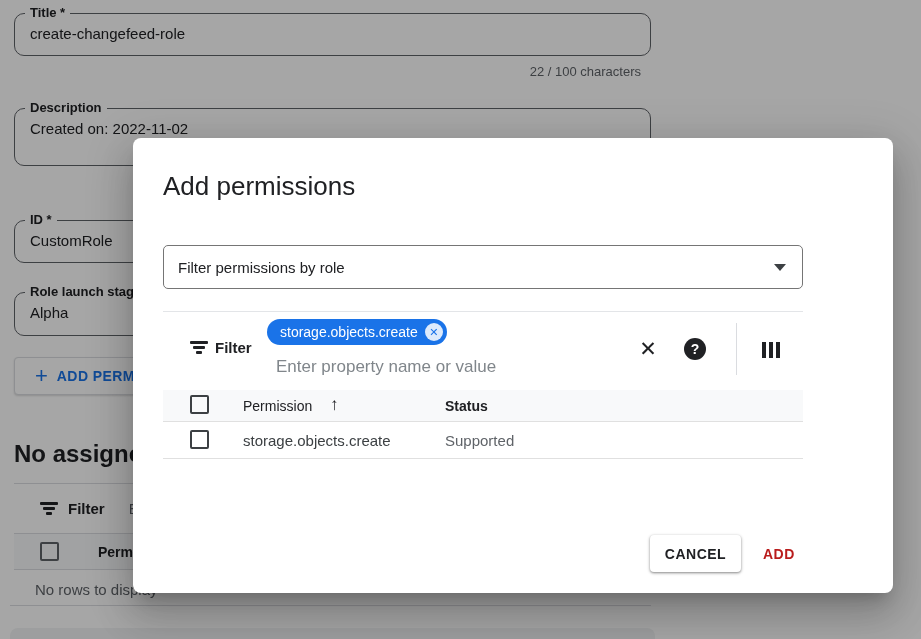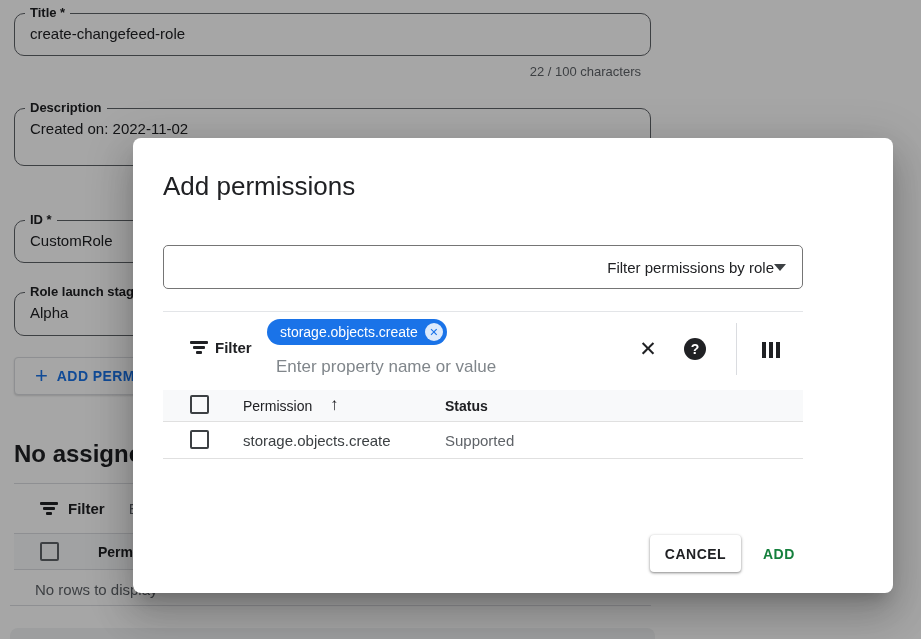--- a/index.html
+++ b/index.html
@@ -55,21 +55,21 @@
     position:absolute; left:133px; top:138px; width:760px; height:455px; z-index:20;
     background:#fff; border-radius:8px;
     box-shadow:0 11px 15px -7px rgba(0,0,0,.2), 0 24px 38px 3px rgba(0,0,0,.14), 0 9px 46px 8px rgba(0,0,0,.12);
   }
   .m-title { position:absolute; left:30px; top:33px; font-size:26px; font-weight:400; color:#202124; }
   .m-dropdown {
     position:absolute; left:30px; top:107px; width:640px; height:44px;
     border:1px solid #757575; border-radius:5px; cursor:pointer;
     display:flex; align-items:center; padding:0 16px 0 14px;
   }
-  .m-dropdown .dval { font-size:15px; color:#202124; flex:1;text-align:right; }
+  .m-dropdown .dval { font-size:15px; color:#202124; flex:1; }
   .caret { width:0; height:0; border-left:6px solid transparent; border-right:6px solid transparent; border-top:7px solid #3c4043; }
   .m-toolbar-line { position:absolute; left:30px; top:173px; width:640px; height:1px; background:#e3e5e8; }
   .m-filter-icon { position:absolute; left:57px; top:203px; }
   .m-filter-label { position:absolute; left:82px; top:201px; font-size:15px; font-weight:700; color:#202124; }
   .chip {
     position:absolute; left:134px; top:181px; height:26px; border-radius:13px;
     background:#1a73e8; color:#fff; display:flex; align-items:center; gap:7px;
     padding:0 4px 0 13px; cursor:pointer;
   }
   .chip .ctext { font-size:14px; white-space:nowrap; }
@@ -98,21 +98,21 @@
   .m-row .c-perm { position:absolute; left:80px; top:10px; font-size:15px; color:#3c4043; }
   .m-row .c-status { position:absolute; left:282px; top:10px; font-size:15px; color:#5f6368; }
   .btn-cancel {
     position:absolute; left:517px; top:397px; width:91px; height:37px;
     background:#fff; border:none; border-radius:4px;
     box-shadow:0 1px 2px rgba(0,0,0,.3), 0 1px 3px 1px rgba(0,0,0,.15);
     font-family:inherit; font-size:14px; font-weight:700; letter-spacing:.5px; color:#202124; cursor:pointer;
   }
   .btn-add {
     position:absolute; left:630px; top:397px; height:37px; border:none; background:transparent;
-    font-family:inherit; font-size:14px; font-weight:700; letter-spacing:.5px; color:#15803d; cursor:default;
+    font-family:inherit; font-size:14px; font-weight:700; letter-spacing:.5px; color:#b91c1c; cursor:default;
   }
 </style>
 </head>
 <body>
 
 <div class="stage">
 
   <div class="page">
 
     <div class="ofield" style="left:14px; top:13px; width:637px; height:43px;">

